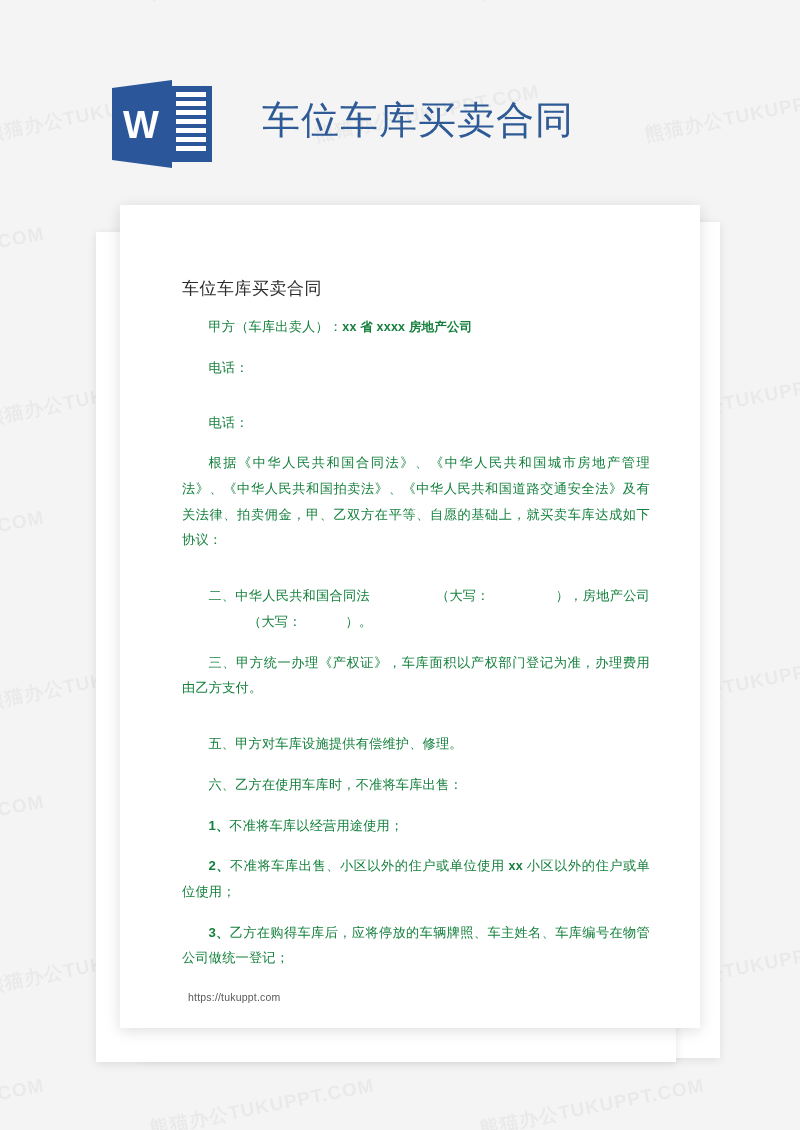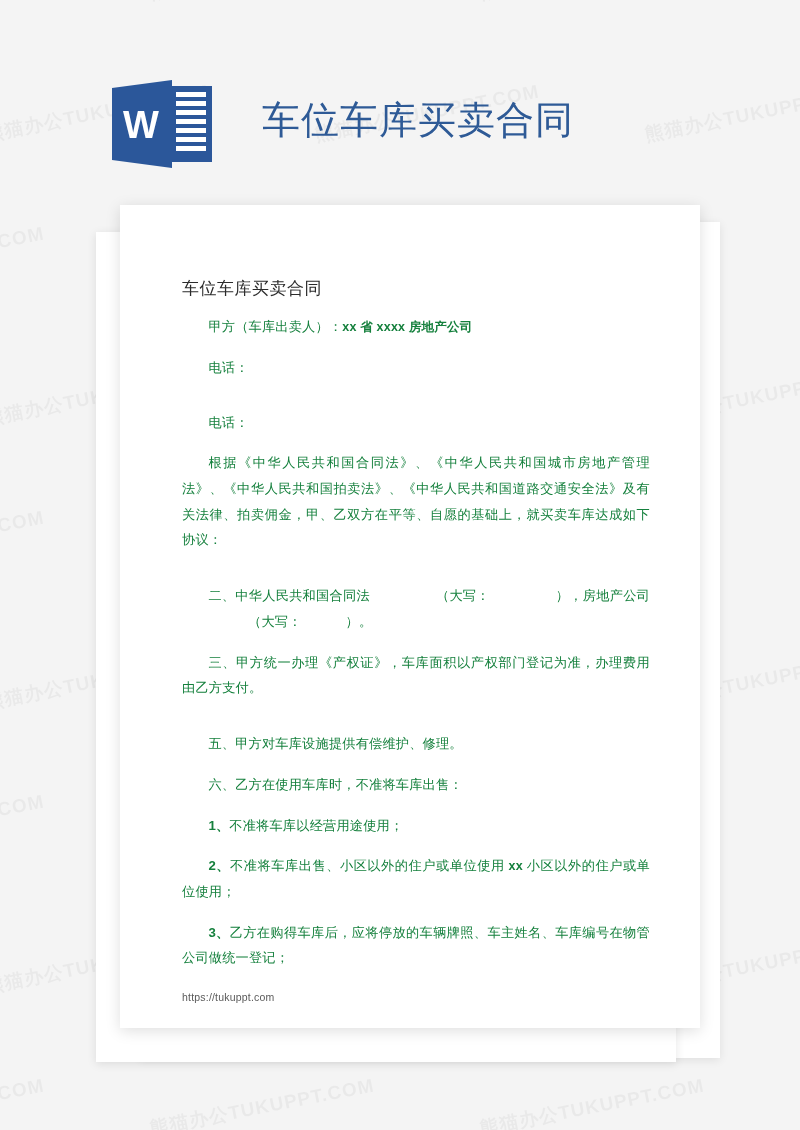--- a/index.html
+++ b/index.html
@@ -137,21 +137,21 @@
   .spacer-md { height: 14px; }
   .lat { font-family: "Liberation Sans", sans-serif; font-weight: bold; font-size: 12.5px; }
   .numlead { font-family: "Liberation Sans", sans-serif; font-weight: bold; }
   .blank { display: inline-block; }
   .b-sm { width: 22px; }
   .b-md { width: 44px; }
   .b-lg { width: 66px; }
 
   .footer-url {
     position: absolute;
-    left: 62px;
+    left: 68px;
     top: 786px;
     font-family: "Liberation Sans", "DejaVu Sans", sans-serif;
     font-size: 10.5px;
     color: #5a5a5a;
     letter-spacing: 0.2px;
   }
 </style>
 </head>
 <body>
 

